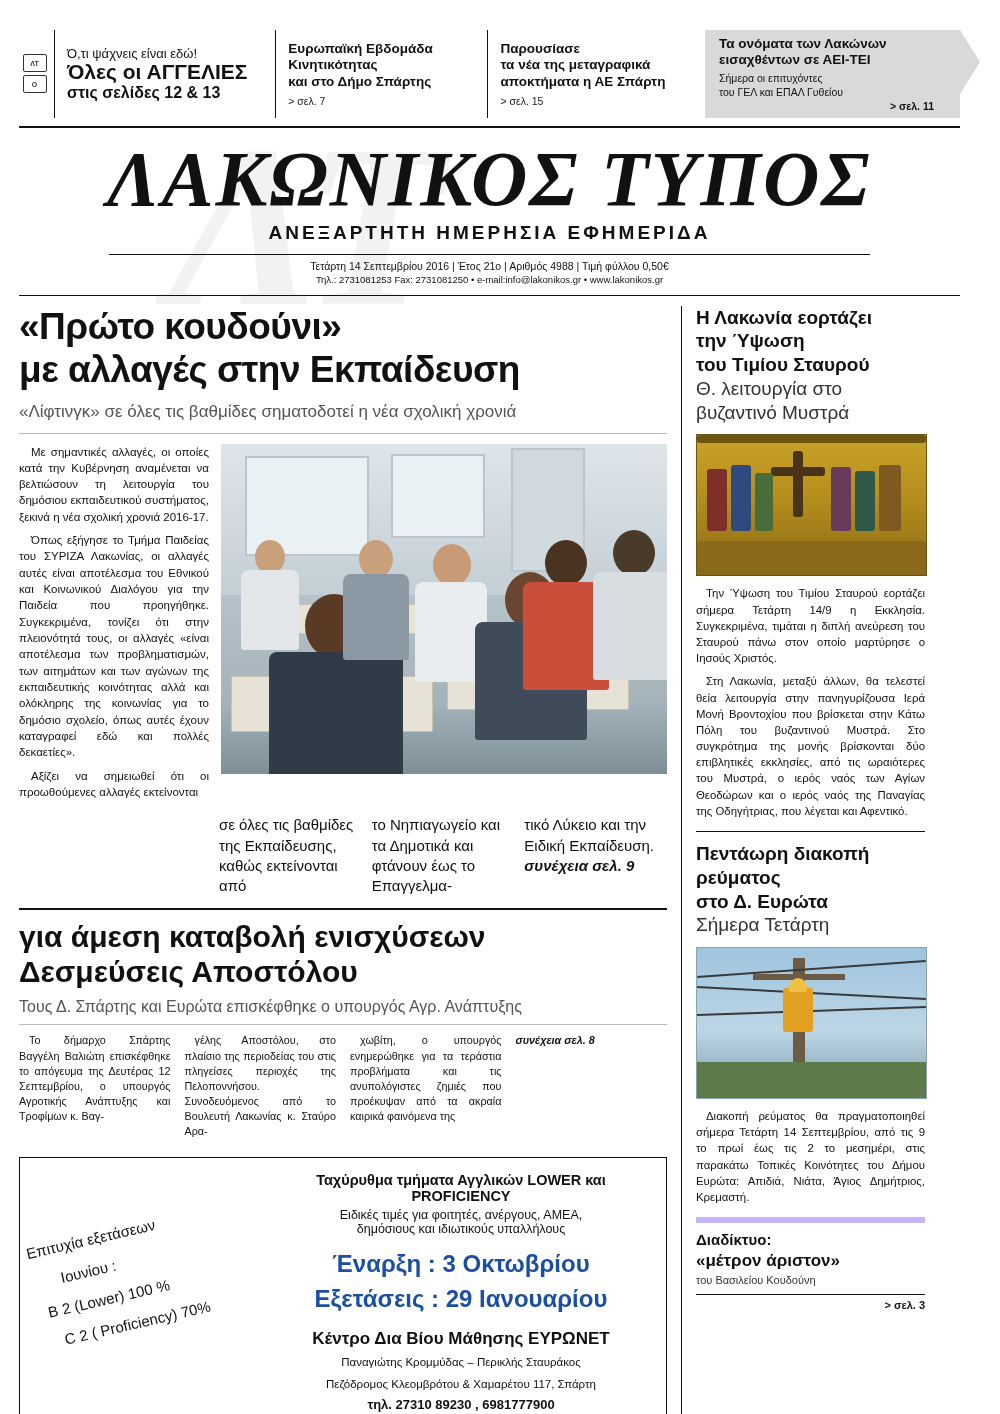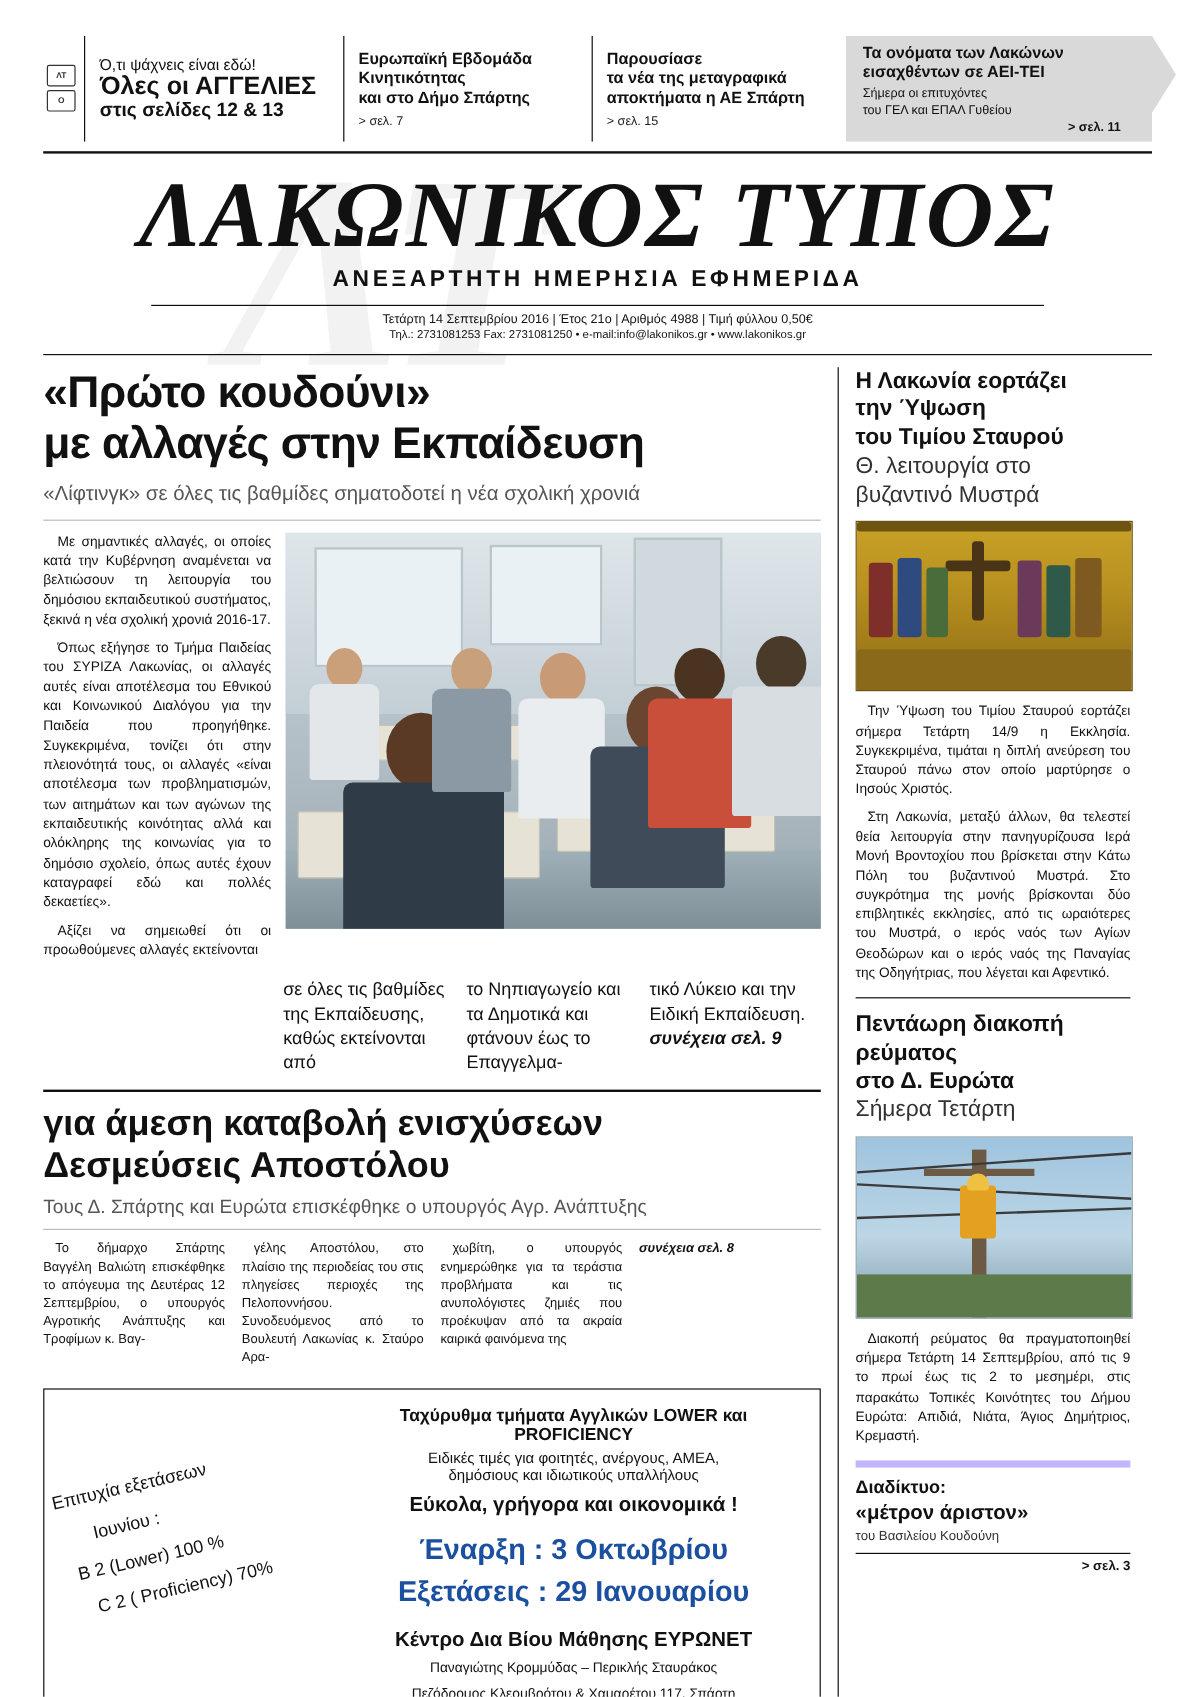--- a/index.html
+++ b/index.html
@@ -8,21 +8,21 @@
     background:#ffffff;
     font-family:"Liberation Sans", sans-serif;
     color:#111;
     position:relative;
     overflow:hidden;
   }
   .page{
     position:absolute;
     left:0;top:0;width:1000px;height:1414px;
     box-sizing:border-box;
-    padding:30px 40px 10px 36px;
+    padding:30px 40px 10px 19px;
   }
 
   
   .teaser-bar{
     display:flex;align-items:stretch;
     border-bottom:2px solid #111;
     padding-bottom:8px;
     margin-bottom:6px;
     gap:0;
   }
@@ -332,21 +332,20 @@
         <div class="ad-stamp">
           <span class="l">Επιτυχία εξετάσεων</span>
           <span class="l" style="margin-left:28px">Ιουνίου :</span>
           <span class="l" style="margin-left:8px">B 2  (Lower)  100 %</span>
           <span class="l" style="margin-left:18px">C 2 ( Proficiency)  70%</span>
         </div>
         <div class="ad-main">
           <div class="ad-l1">Ταχύρυθμα τμήματα Αγγλικών LOWER και PROFICIENCY</div>
           <div class="ad-l2">Ειδικές τιμές για φοιτητές, ανέργους, ΑΜΕΑ,</div>
           <div class="ad-l3">δημόσιους και ιδιωτικούς υπαλλήλους</div>
-          <div class="ad-l4">Εύκολα, γρήγορα και οικονομικά !</div>
           <div class="ad-big">Έναρξη   :  3 Οκτωβρίου</div>
           <div class="ad-big" style="margin-top:2px">Εξετάσεις :  29 Ιανουαρίου</div>
           <div class="ad-center">Κέντρο Δια Βίου Μάθησης ΕΥΡΩΝΕΤ</div>
           <div class="ad-small">Παναγιώτης Κρομμύδας – Περικλής Σταυράκος</div>
           <div class="ad-small">Πεζόδρομος Κλεομβρότου &amp; Χαμαρέτου 117, Σπάρτη</div>
           <div class="ad-tel">τηλ.  27310 89230 , 6981777900</div>
         </div>
       </div>
 
     </div>

